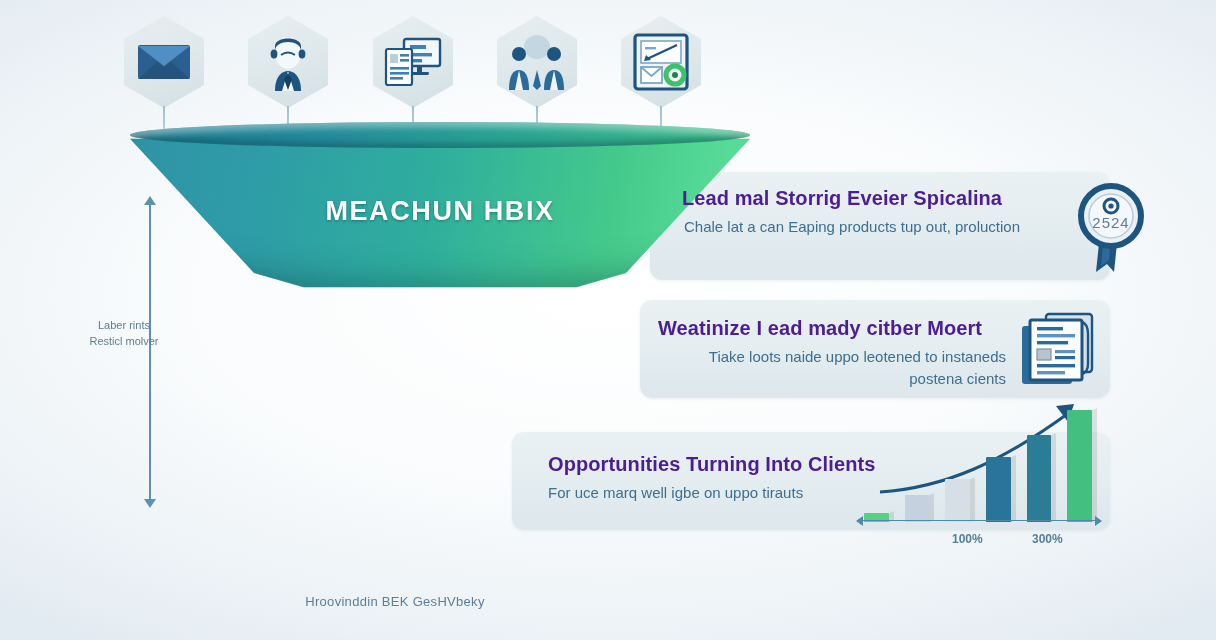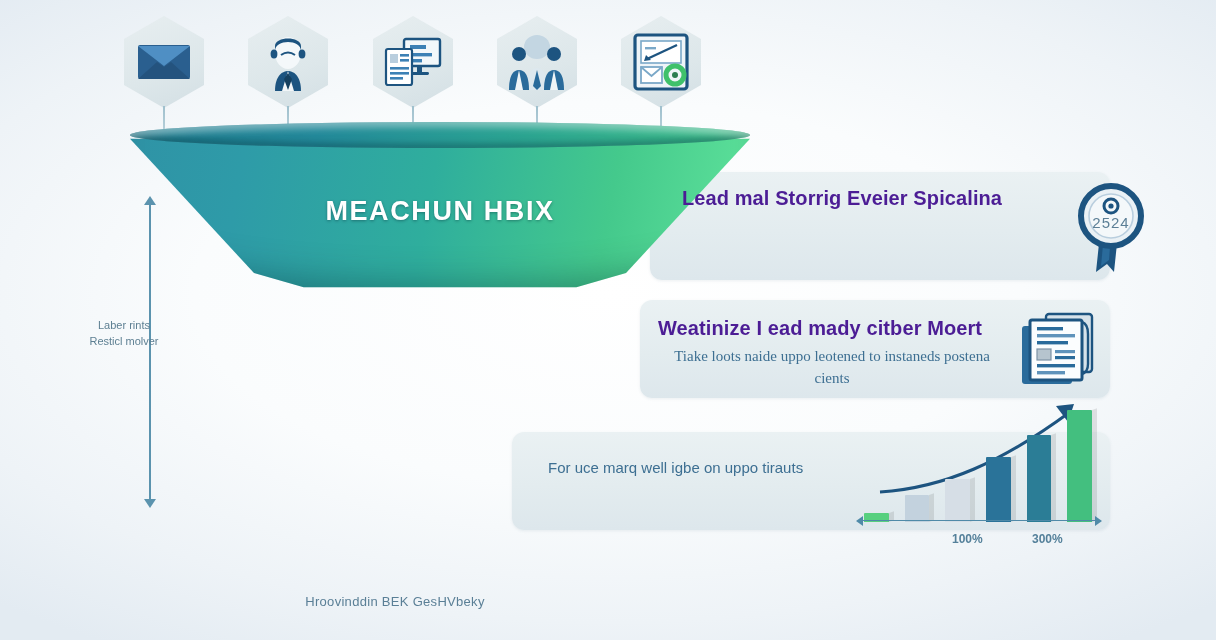--- a/index.html
+++ b/index.html
@@ -114,21 +114,21 @@
     color:#4c1d95; font-weight:700; font-size:20px; line-height:1.25;
     letter-spacing:.1px; white-space:nowrap;
   }
   .row-sub{
     color:#3d6f92; font-size:15px; line-height:1.45; margin-top:5px;
   }
 
   #text1{ left:682px; top:186px; width:340px; }
   #text1 .row-sub{ text-align:center; }
   #text2{ left:658px; top:316px; width:348px; }
-  #text2 .row-sub{ text-align:center;font-family:Liberation Serif, serif; }
+  #text2 .row-sub{ text-align:right; }
   #text3{ left:548px; top:452px; width:346px; }
 
   
   #badge-icon{ position:absolute; left:1074px; top:176px; width:74px; height:98px; }
 
   
   #doc-icon{ position:absolute; left:1018px; top:312px; width:82px; height:76px; }
 
   
   #chart{ position:absolute; left:856px; top:398px; width:250px; height:150px; }
@@ -280,20 +280,21 @@
     <div class="body"></div>
     <div class="rim"></div>
     <div class="tier-label">MEACHUN HBIX</div>
   </div>
 
 
 </div>
 
 <div class="row-text" id="text1">
   <div class="row-title">Lead mal Storrig Eveier Spicalina</div>
+  <div class="row-sub">Chale lat a can Eaping products tup out, proluction</div>
 </div>
 
 <div id="badge-icon">
   <svg width="74" height="98" viewBox="0 0 74 98">
     <path d="M26 58 L22 96 L33 88 L40 96 L44 58 Z" fill="#1d5480"></path>
     <path d="M30 58 L27 90 L35 84 L37 58 Z" fill="#2a6b9b"></path>
     <circle cx="37" cy="40" r="30" fill="#eaf1f5" stroke="#1d5480" stroke-width="6"></circle>
     <circle cx="37" cy="40" r="22" fill="#f4f8fa" stroke="#b9cede" stroke-width="1.6"></circle>
     <circle cx="37" cy="30" r="7" fill="none" stroke="#1d5480" stroke-width="3"></circle>
     <circle cx="37" cy="30" r="2.6" fill="#1d5480"></circle>
@@ -317,20 +318,21 @@
     <rect x="19" y="37" width="14" height="11" fill="#b6c4ce" stroke="#7d93a6" stroke-width="1.2"></rect>
     <rect x="37" y="38" width="20" height="3.2" fill="#5f93bb"></rect>
     <rect x="37" y="44" width="20" height="3.2" fill="#2a6b9b"></rect>
     <rect x="19" y="52" width="38" height="3.4" fill="#2a6b9b"></rect>
     <rect x="19" y="59" width="28" height="3.4" fill="#5f93bb"></rect>
     <path d="M64 10 q6 2 6 12 v30 q0 8 -6 10" fill="none" stroke="#1d5480" stroke-width="2.4"></path>
   </svg>
 </div>
 
 <div class="row-text" id="text3">
+  <div class="row-title">Opportunities Turning Into Clients</div>
   <div class="row-sub">For uce marq well igbe on uppo tirauts</div>
 </div>
 
 <div id="chart">
   <svg id="trend-arrow" viewBox="0 0 230 110">
     <path d="M6 92 C70 88 128 62 196 12" fill="none" stroke="#1d5480" stroke-width="3"></path>
     <path d="M182 6 L200 4 L194 22 Z" fill="#1d5480"></path>
   </svg>
   <div class="bars" id="chart-bars">
       <div class="bar" style="height: 8%; background: linear-gradient(rgb(87, 208, 127), rgb(87, 208, 127));"></div>

